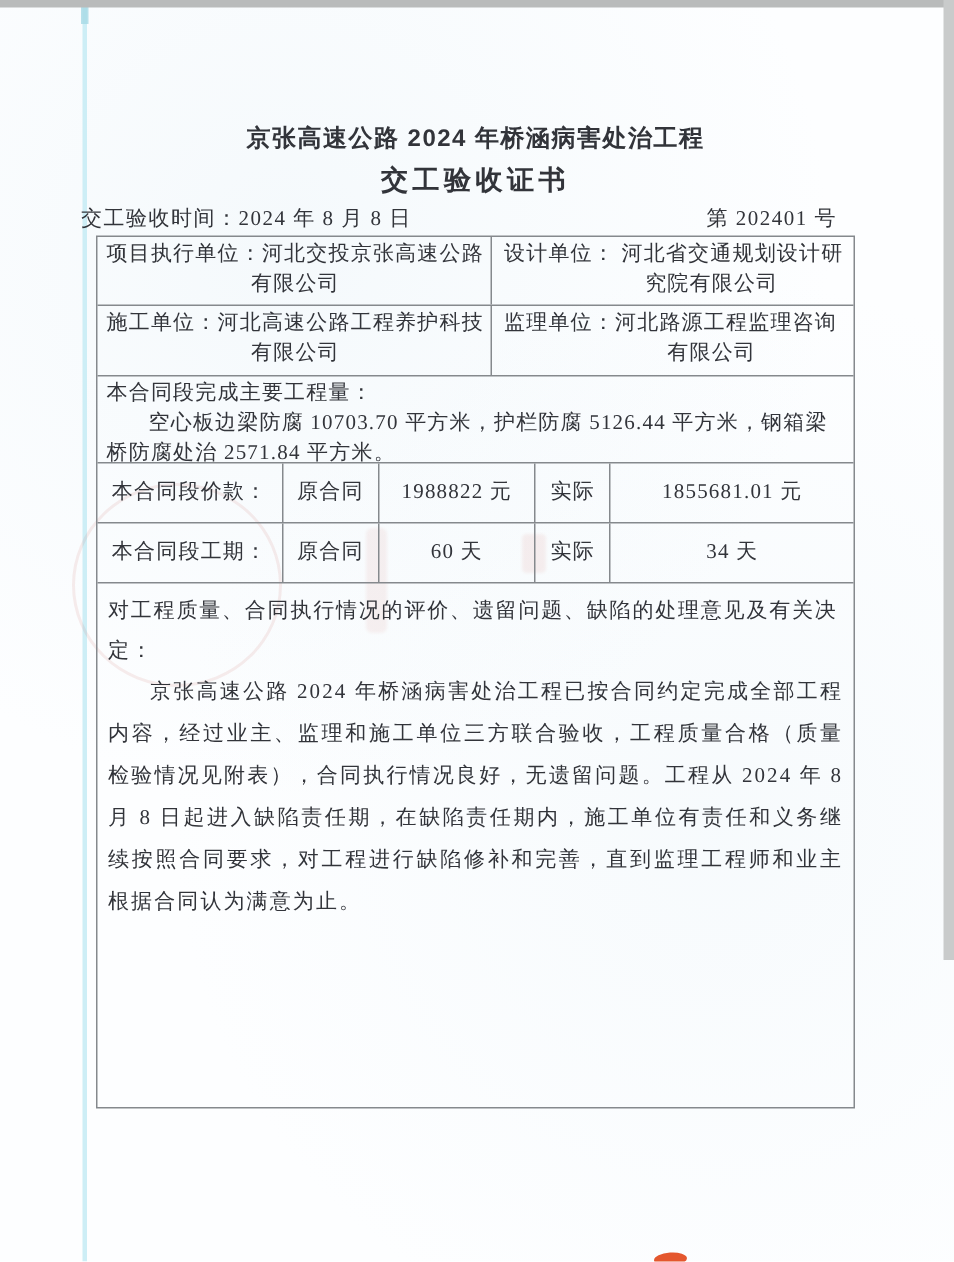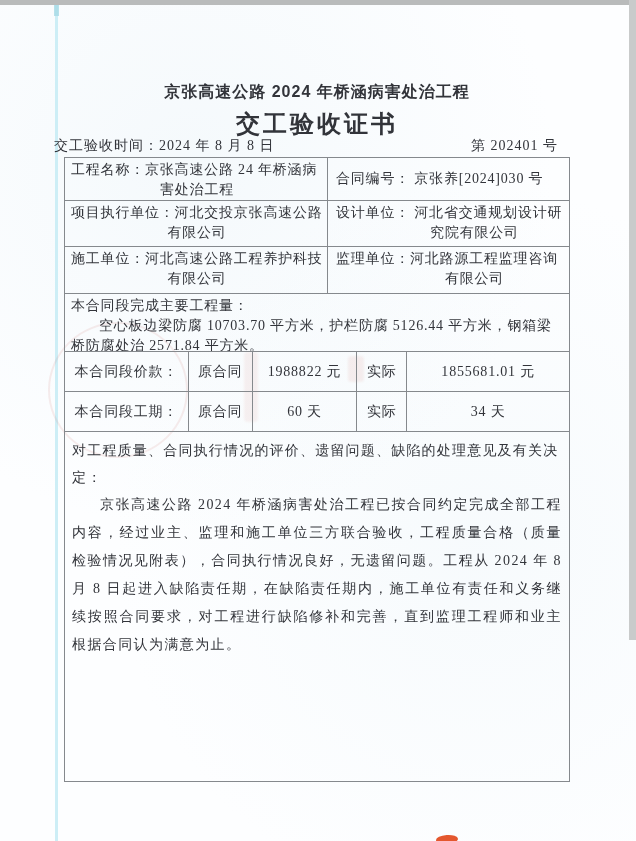--- a/index.html
+++ b/index.html
@@ -21,21 +21,21 @@
   .edge-top { position:absolute; left:0; top:0; width:636px; height:5px; background:var(--scan_edge,#b9bbbb); }
   .edge-right { position:absolute; right:0; top:0; width:7px; height:640px; background:#c9cbcb; }
   .cyan-line { position:absolute; left:55px; top:0; width:3px; height:841px; background:var(--artifact_cyan,#cdeef6); }
   .cyan-line-top { position:absolute; left:54px; top:0; width:5px; height:16px; background:#a6d9e6; opacity:.8; }
 
   .title1 { position:absolute; left:64px; top:82px; width:506px; text-align:center;
             font-family:"Liberation Sans","DejaVu Sans",sans-serif; font-weight:700;
             font-size:16px; letter-spacing:1px; }
   .title2 { position:absolute; left:64px; top:108px; width:506px; text-align:center;
             font-family:"Liberation Sans","DejaVu Sans",sans-serif; font-weight:700;
-            font-size:24px; letter-spacing:3px; }
+            font-size:18px; letter-spacing:3px; }
   .meta-row { position:absolute; left:54px; top:137px; width:504px; height:19px;
               display:flex; justify-content:space-between; font-size:14px; letter-spacing:1px; }
 
   .tbl { position:absolute; left:64px; top:157px; width:506px;
          border:1px solid var(--border_gray,#85898d); }
   .row { display:flex; border-bottom:1px solid var(--border_gray,#85898d); }
   .row:last-child { border-bottom:none; }
   .cell { border-right:1px solid var(--border_gray,#85898d); overflow:hidden; }
   .cell:last-child { border-right:none; }
   .tbl, .tbl * { font-size:14px; letter-spacing:0.8px; line-height:20px; }
@@ -91,29 +91,20 @@
   <div class="title1">京张高速公路 2024 年桥涵病害处治工程</div>
   <div class="title2">交工验收证书</div>
 
   <div class="meta-row">
     <span>交工验收时间：2024 年 8 月 8 日</span>
     <span>第 202401 号</span>
   </div>
 
   <div class="tbl">
 
-    <div class="row r-unit">
-      <div class="cell c-left">
-        <div>工程名称：京张高速公路 24 年桥涵病</div>
-        <div class="line2-center">害处治工程</div>
-      </div>
-      <div class="cell c-right vcenter">
-        <span>合同编号： 京张养[2024]030 号</span>
-      </div>
-    </div>
 
     <div class="row r-unit2">
       <div class="cell c-left">
         <div>项目执行单位：河北交投京张高速公路</div>
         <div class="line2-center">有限公司</div>
       </div>
       <div class="cell c-right">
         <div>设计单位： 河北省交通规划设计研</div>
         <div class="line2-shift">究院有限公司</div>
       </div>

